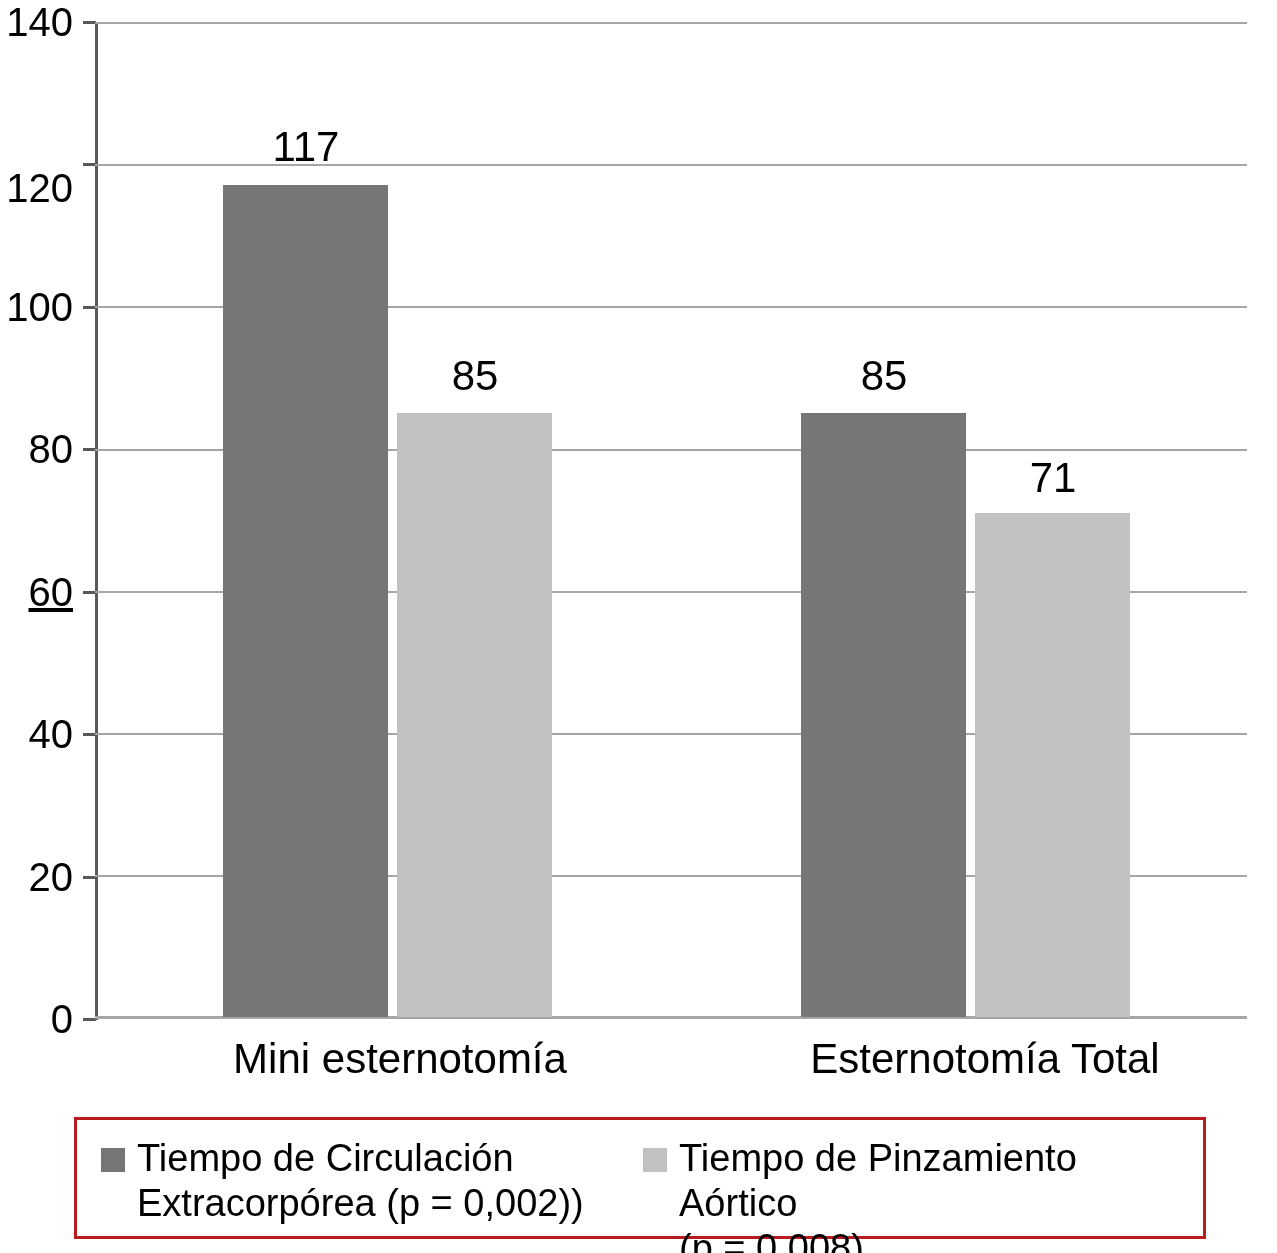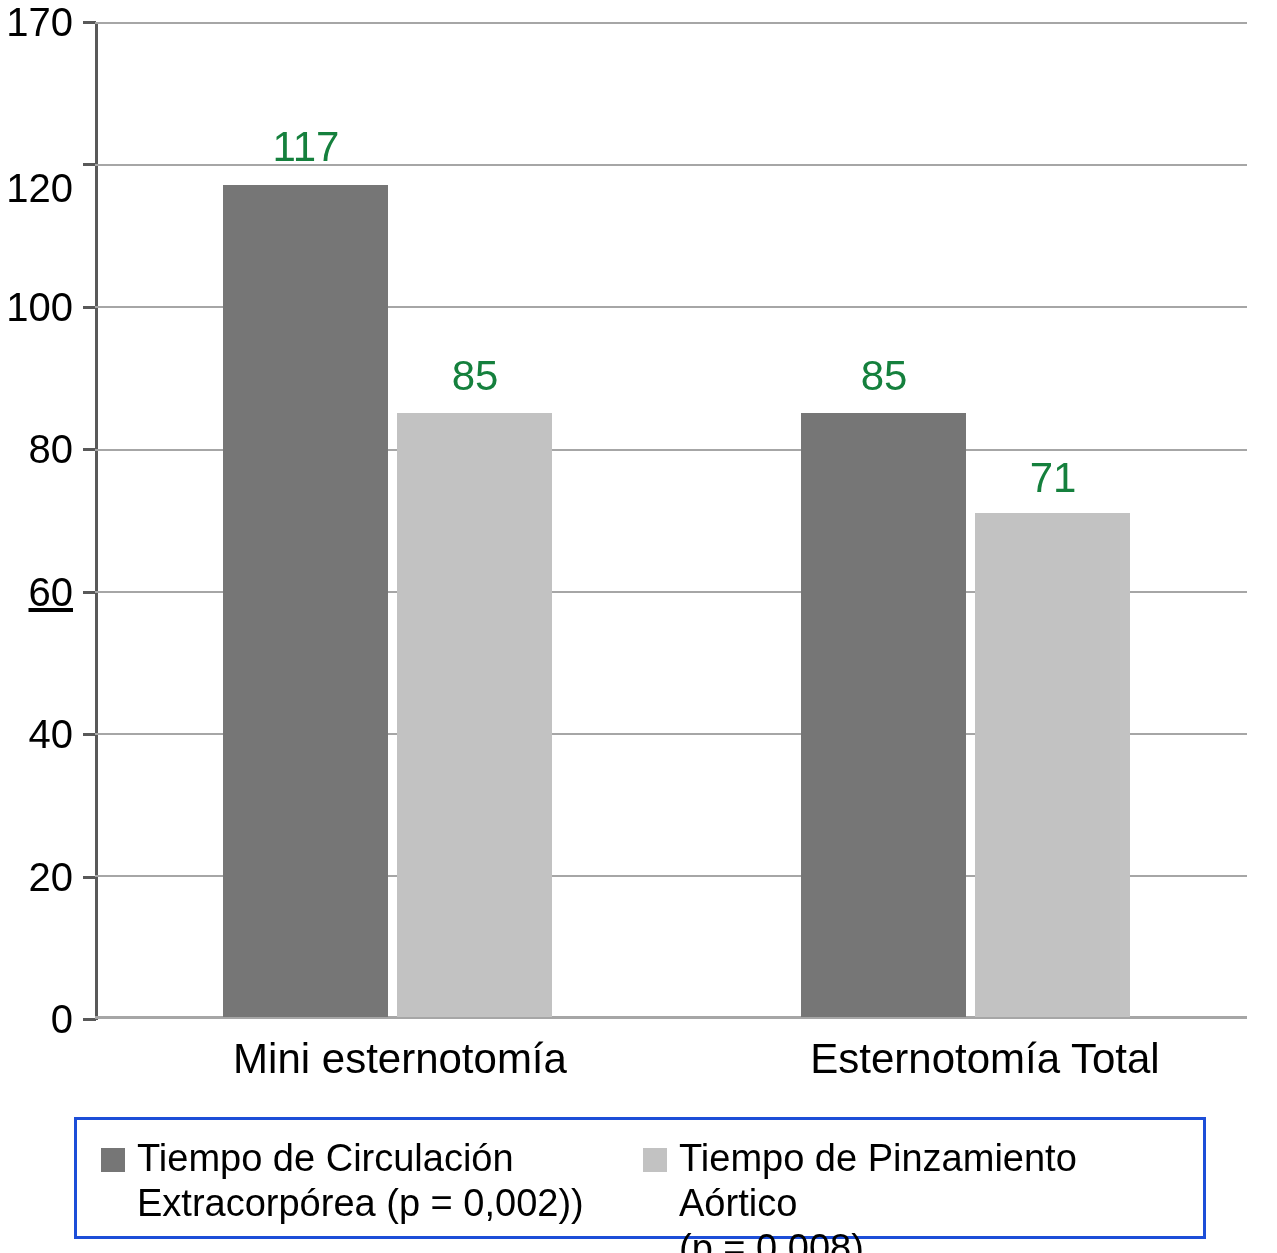--- a/index.html
+++ b/index.html
@@ -97,21 +97,21 @@
     bottom: 0;
   }
   .bar.series-0 { background: #767676; }
   .bar.series-1 { background: #c2c2c2; }
 
   .bar-value {
     position: absolute;
     transform: translateX(-50%);
     font-size: 42px;
     line-height: 1;
-    color: #15803d;
+    color: #000000;
     white-space: nowrap;
   }
 
   
   .cat-labels {
     position: absolute;
     left: 95px;
     top: 1028px;
     width: 1152px;
     height: 60px;
@@ -125,21 +125,21 @@
     white-space: nowrap;
   }
 
   
   .legend {
     position: absolute;
     left: 74px;
     top: 1117px;
     width: 1132px;
     height: 122px;
-    border: 3px solid #1d4ed8;
+    border: 3px solid #b91c1c;
     box-sizing: border-box;
     background: #fff;
   }
   .legend-inner {
     position: absolute;
     left: 0;
     top: 0;
     width: 100%;
     height: 100%;
   }
@@ -167,21 +167,21 @@
     line-height: 1.18;
     color: #000;
   }
 </style>
 </head>
 <body>
 
 <div class="chart-root">
 
   <div class="y-labels">
-    <div class="y-label" style="top:22px;">170</div>
+    <div class="y-label" style="top:22px;">140</div>
     <div class="y-label" style="top:164px;margin-top:24px;">120</div>
     <div class="y-label" style="top:307px;">100</div>
     <div class="y-label" style="top:449px;">80</div>
     <div class="y-label" style="top:592px;text-decoration:underline;">60</div>
     <div class="y-label" style="top:734px;">40</div>
     <div class="y-label" style="top:877px;">20</div>
     <div class="y-label" style="top:1019px;">0</div>
   </div>
 
   <div class="y-axis-line"></div>

